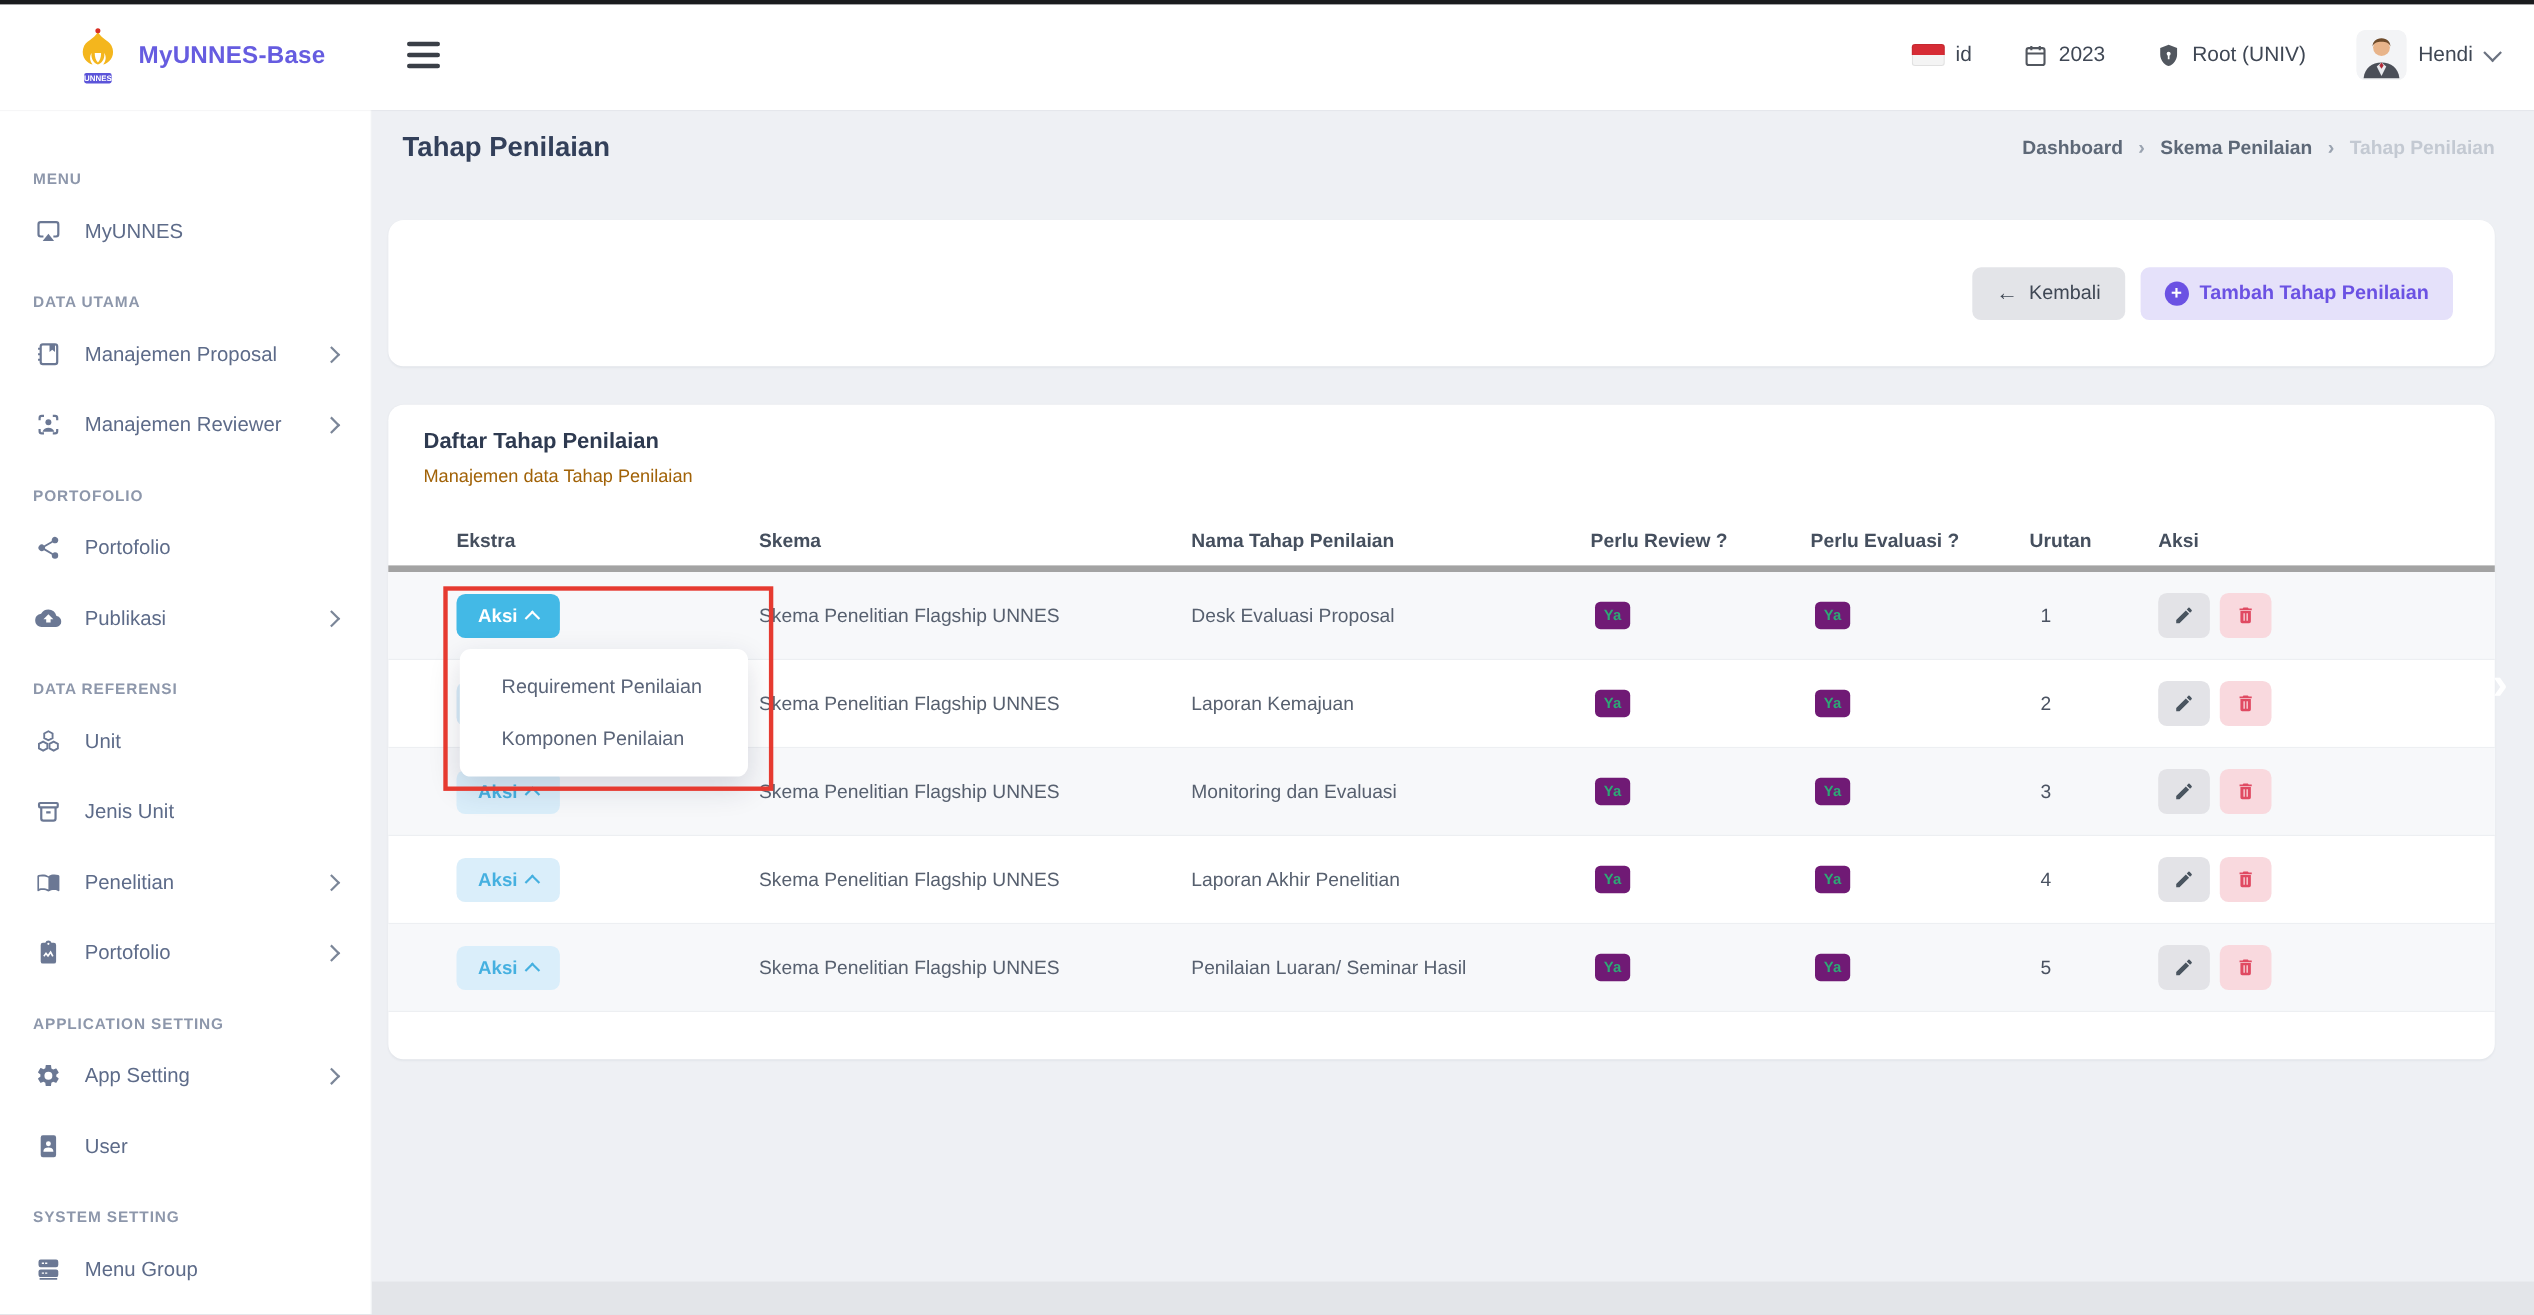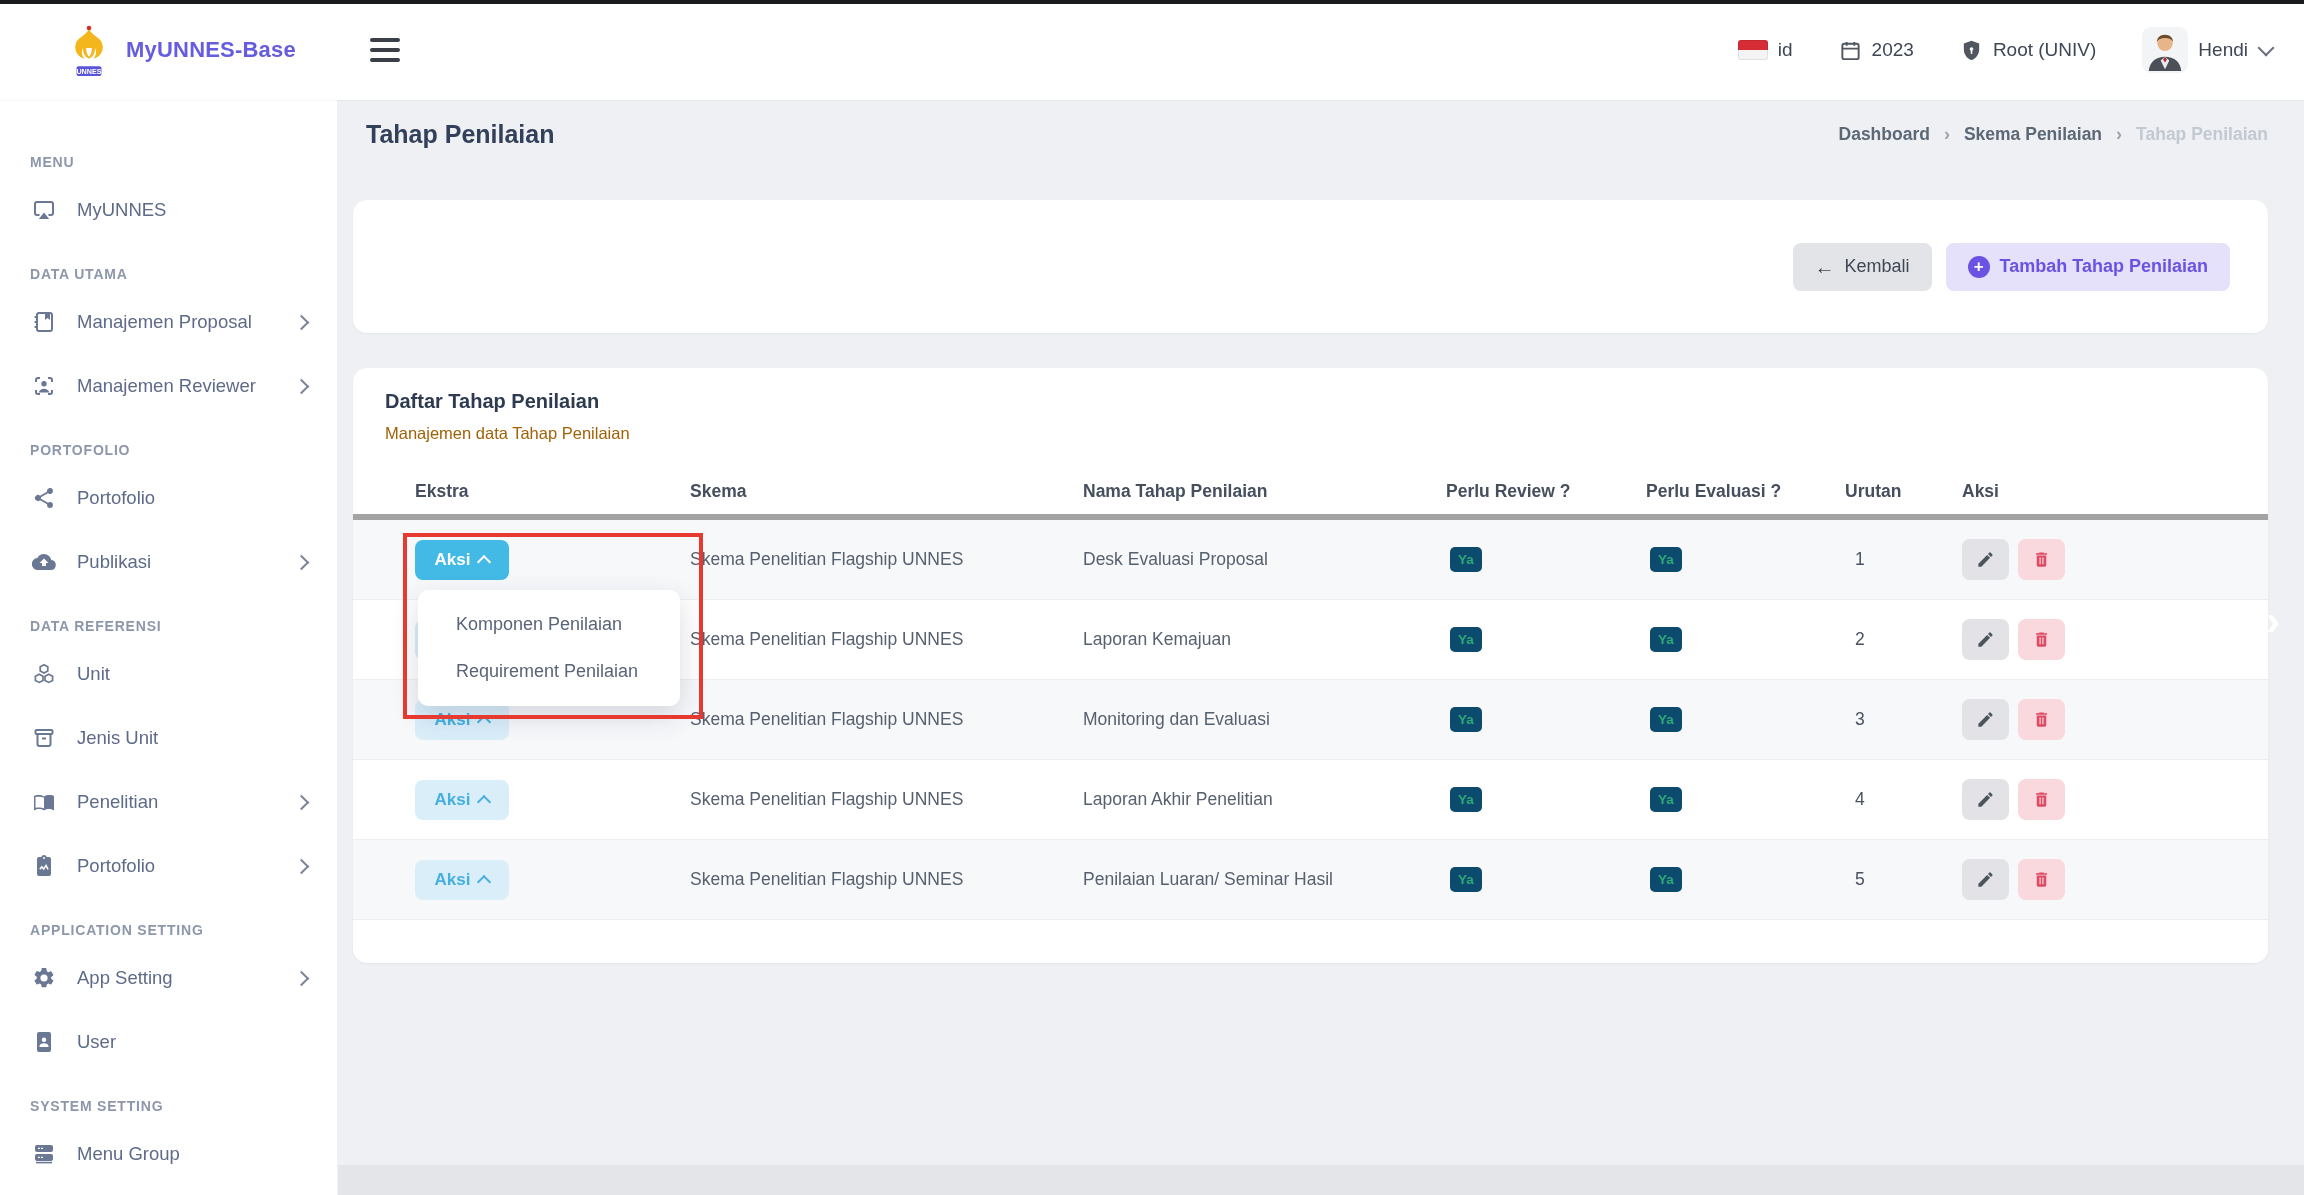--- a/index.html
+++ b/index.html
@@ -68,21 +68,21 @@
          color:#454f5e;font-weight:bold;font-size:17.5px;}
   .tbody{position:absolute;left:0;right:0;top:152px;}
   .trow{height:80px;border-bottom:1px solid #edeff2;font-size:17.5px;color:#57606f;}
   .trow.striped{background:#f7f8fa;}
   .aksi-btn{height:40px;min-width:94px;border:none;border-radius:8px;background:#daeefa;color:#45b0e0;
             font-size:17px;font-weight:bold;display:inline-flex;align-items:center;justify-content:center;
             gap:9px;cursor:pointer;font-family:inherit;padding:0 16px;}
   .aksi-btn .chev-up{width:8px;height:8px;border-right:2.5px solid currentColor;border-bottom:2.5px solid currentColor;
                      transform:rotate(-135deg);margin-top:4px;}
   .trow.open-row .aksi-btn{background:#43b9e6;color:#fff;}
-  .badge{display:inline-block;background:#0c4a6e;color:#2ea876;font-size:13.5px;font-weight:bold;
+  .badge{display:inline-block;background:#701a75;color:#2ea876;font-size:13.5px;font-weight:bold;
          padding:5px 8px;border-radius:5px;margin-left:4px;}
   .urut{padding-left:10px;color:#4a5261;}
   .aksi-cell{display:flex;gap:9px;}
   .icon-btn{width:47px;height:41px;border:none;border-radius:8px;display:inline-flex;align-items:center;
             justify-content:center;cursor:pointer;}
   .icon-btn svg{width:19px;height:19px;display:block;}
   .icon-btn.edit{background:#e3e3e7;color:#4a5560;}
   .icon-btn.del{background:#f9d9de;color:#e04a62;}
 
   
@@ -465,20 +465,20 @@
                     <path d="M6 19a2 2 0 0 0 2 2h8a2 2 0 0 0 2-2V7H6v12zm3.5-9.5H11V18H9.5V9.5zm3.5 0h1.5V18H13V9.5zM15.5 4l-1-1h-5l-1 1H5v2h14V4h-3.5z"></path>
                   </svg>
                 </span>
       </button>
     </div>
   </div>
         </div>
     </section>
 
     <div class="dropdown" id="dropdown">
+        <div class="dd-item">Requirement Penilaian</div>
         <div class="dd-item">Komponen Penilaian</div>
-        <div class="dd-item">Requirement Penilaian</div>
       </div>
     <div class="annotation"></div>
     <span class="edge-chev">›</span>
     <div class="bottom-strip"></div>
   </main>
 </div>
 
 </body></html>

